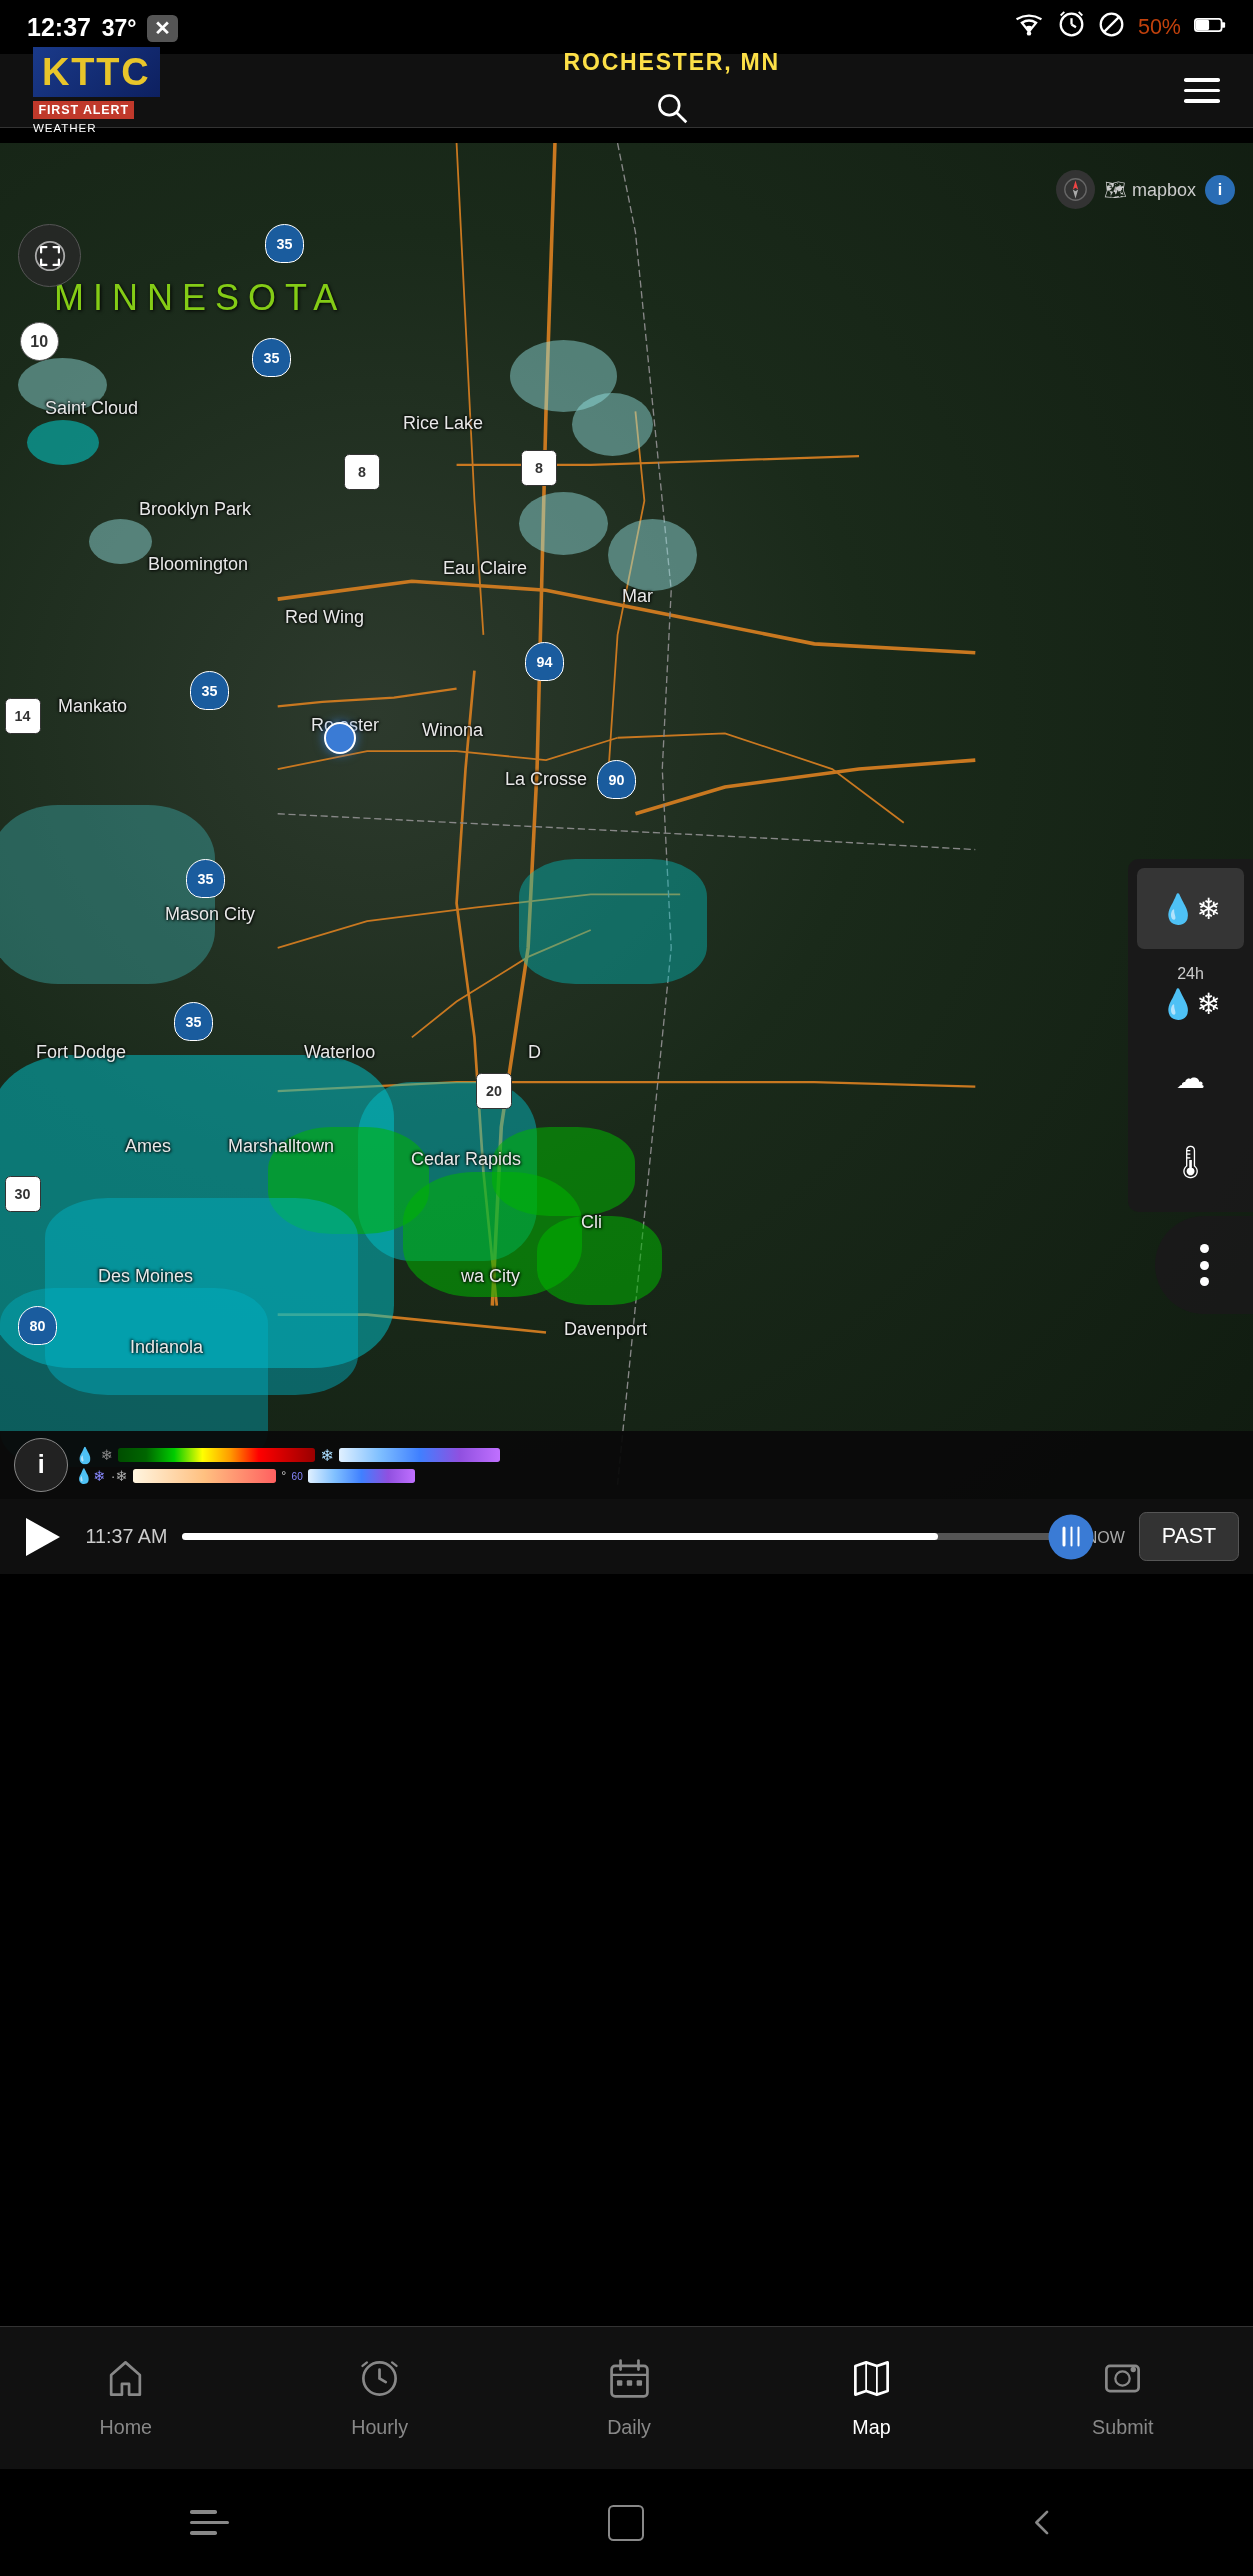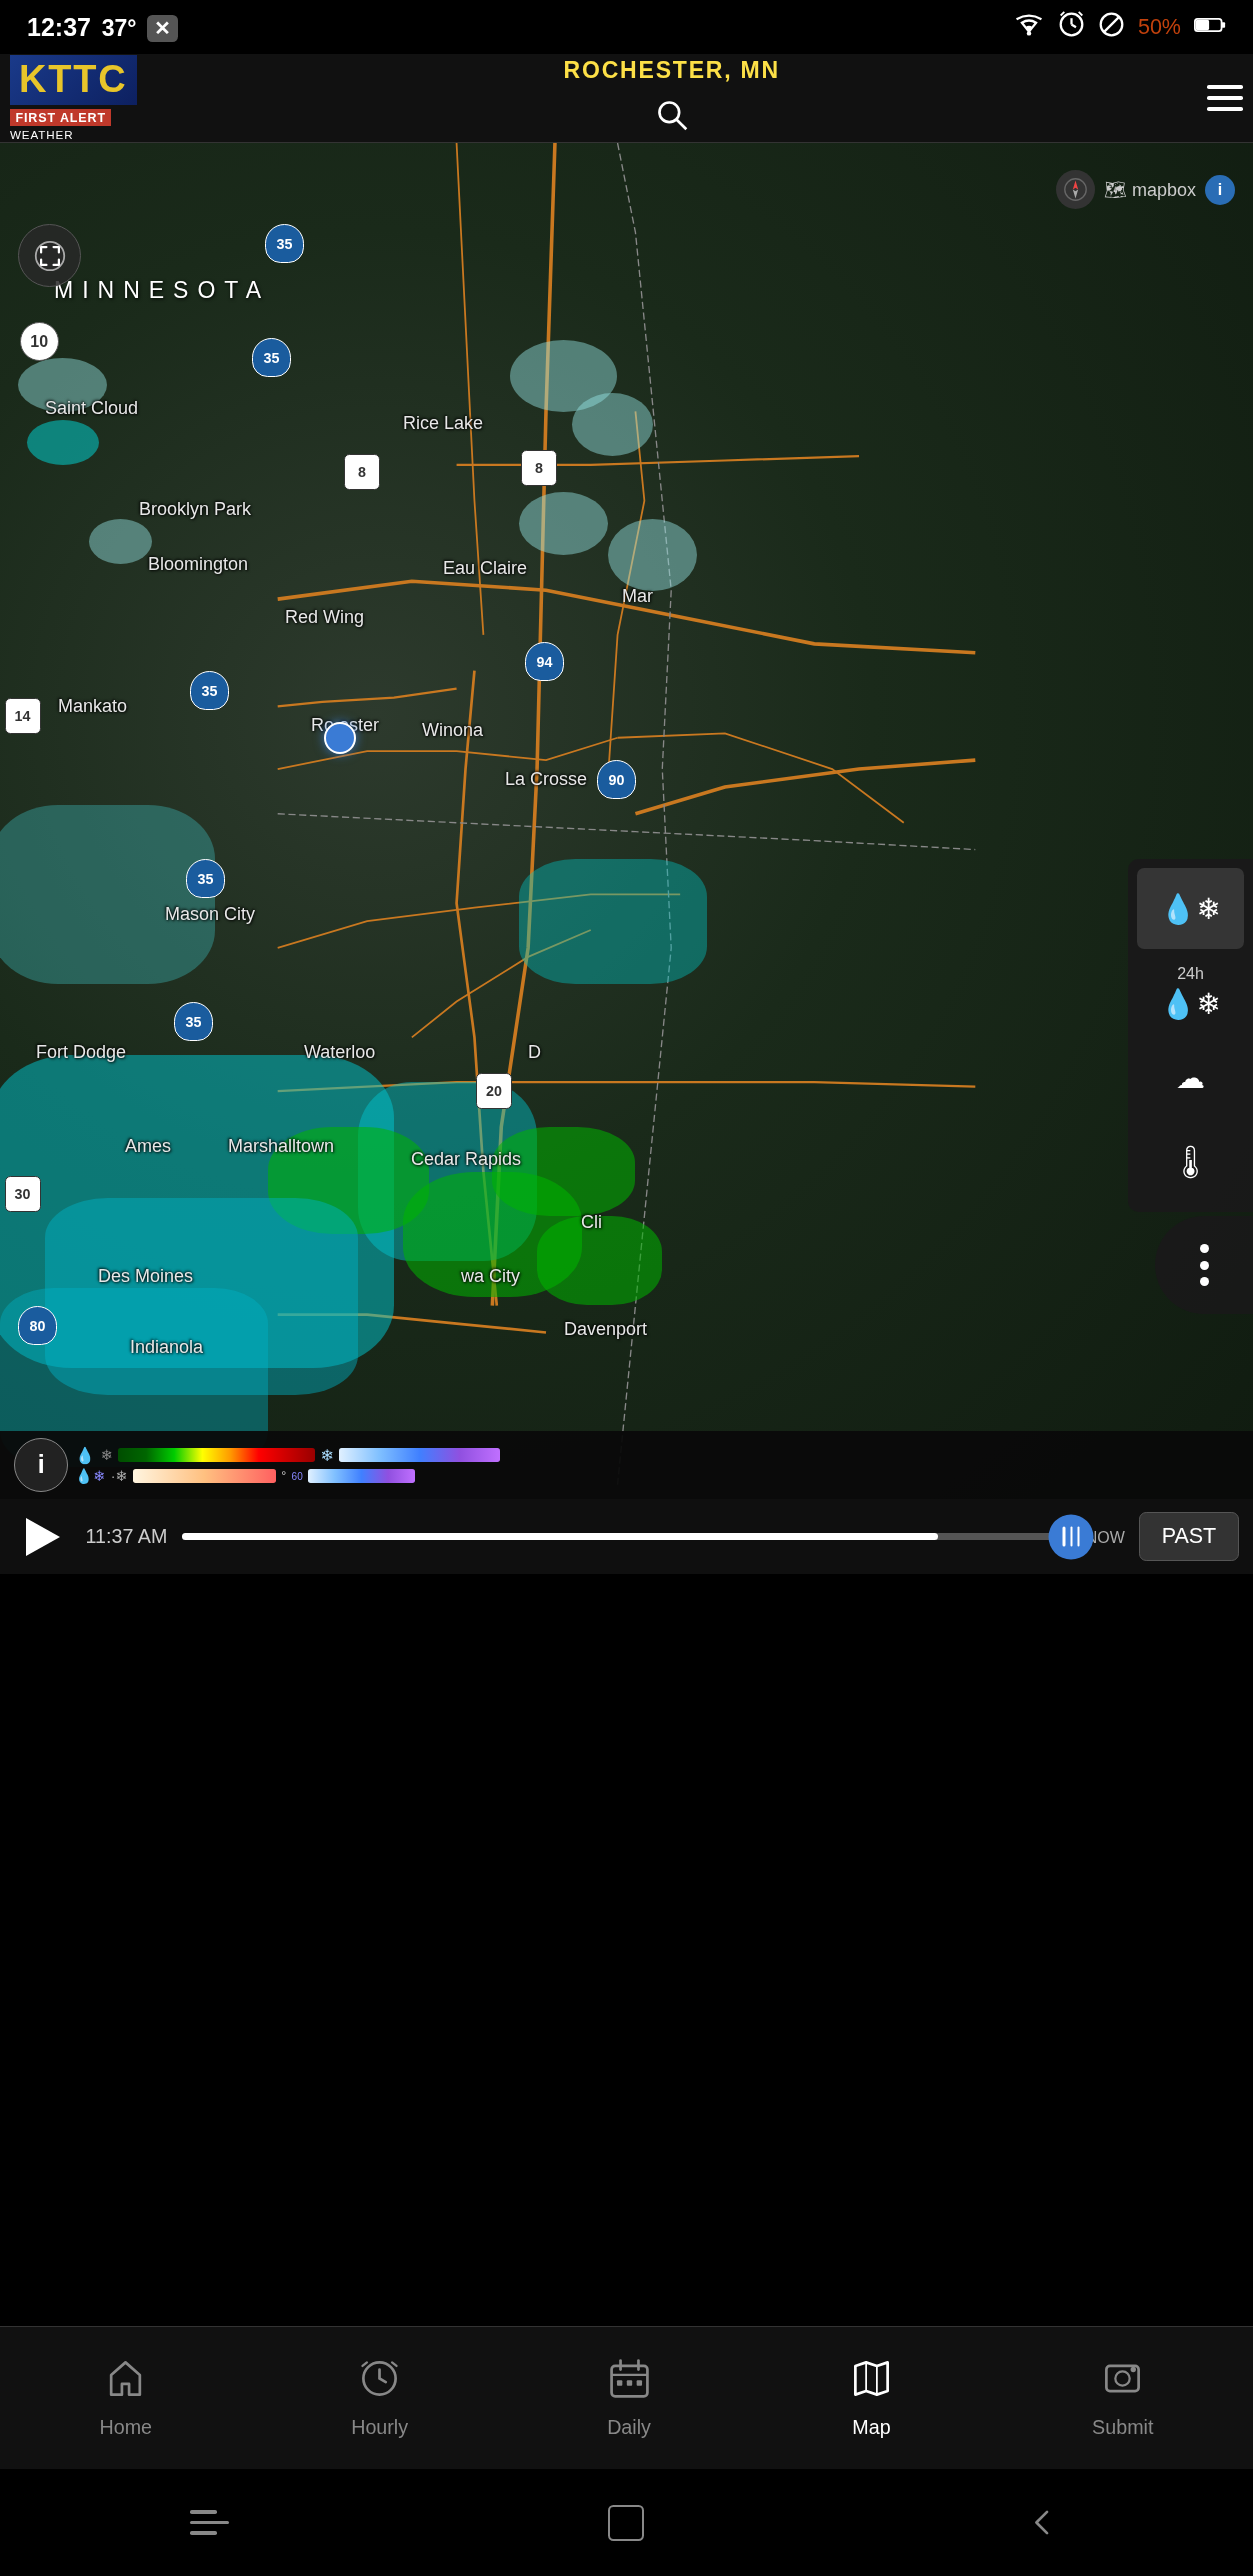--- a/index.html
+++ b/index.html
@@ -43,26 +43,26 @@
       background: #555;
       border-radius: 5.4px;
       padding: 1.8px 7.2px;
       font-size: 19.7px;
     }
 
     
     #header {
       position: absolute;
       top: 54px; left: 0; right: 0;
-      height: 89px;
+      height: 74px;
       background: #111;
       display: flex;
       align-items: center;
       justify-content: space-between;
-      padding: 0 10px;
+      padding: 0 33px;
       z-index: 100;
       border-bottom: 0.9px solid #333;
     }
     .kttc-logo {
       display: flex;
       flex-direction: column;
       align-items: flex-start;
     }
     .kttc-main {
       display: flex;
@@ -555,22 +555,22 @@
     }
     .radar-light-cyan {
       position: absolute;
       background: rgba(150, 230, 230, 0.45);
       border-radius: 50%;
     }
 
     
     .map-state-label {
       position: absolute;
-      color: #ffffff;
-      font-size: 23px;
+      color: #84cc16;
+      font-size: 36px;
       font-weight: 300;
       letter-spacing: 9px;
       text-shadow: 0.9px 0.9px 3.6px #000;
     }
   </style>
 </head>
 <body>
 
 <div id="status-bar">
   <div class="status-left">

